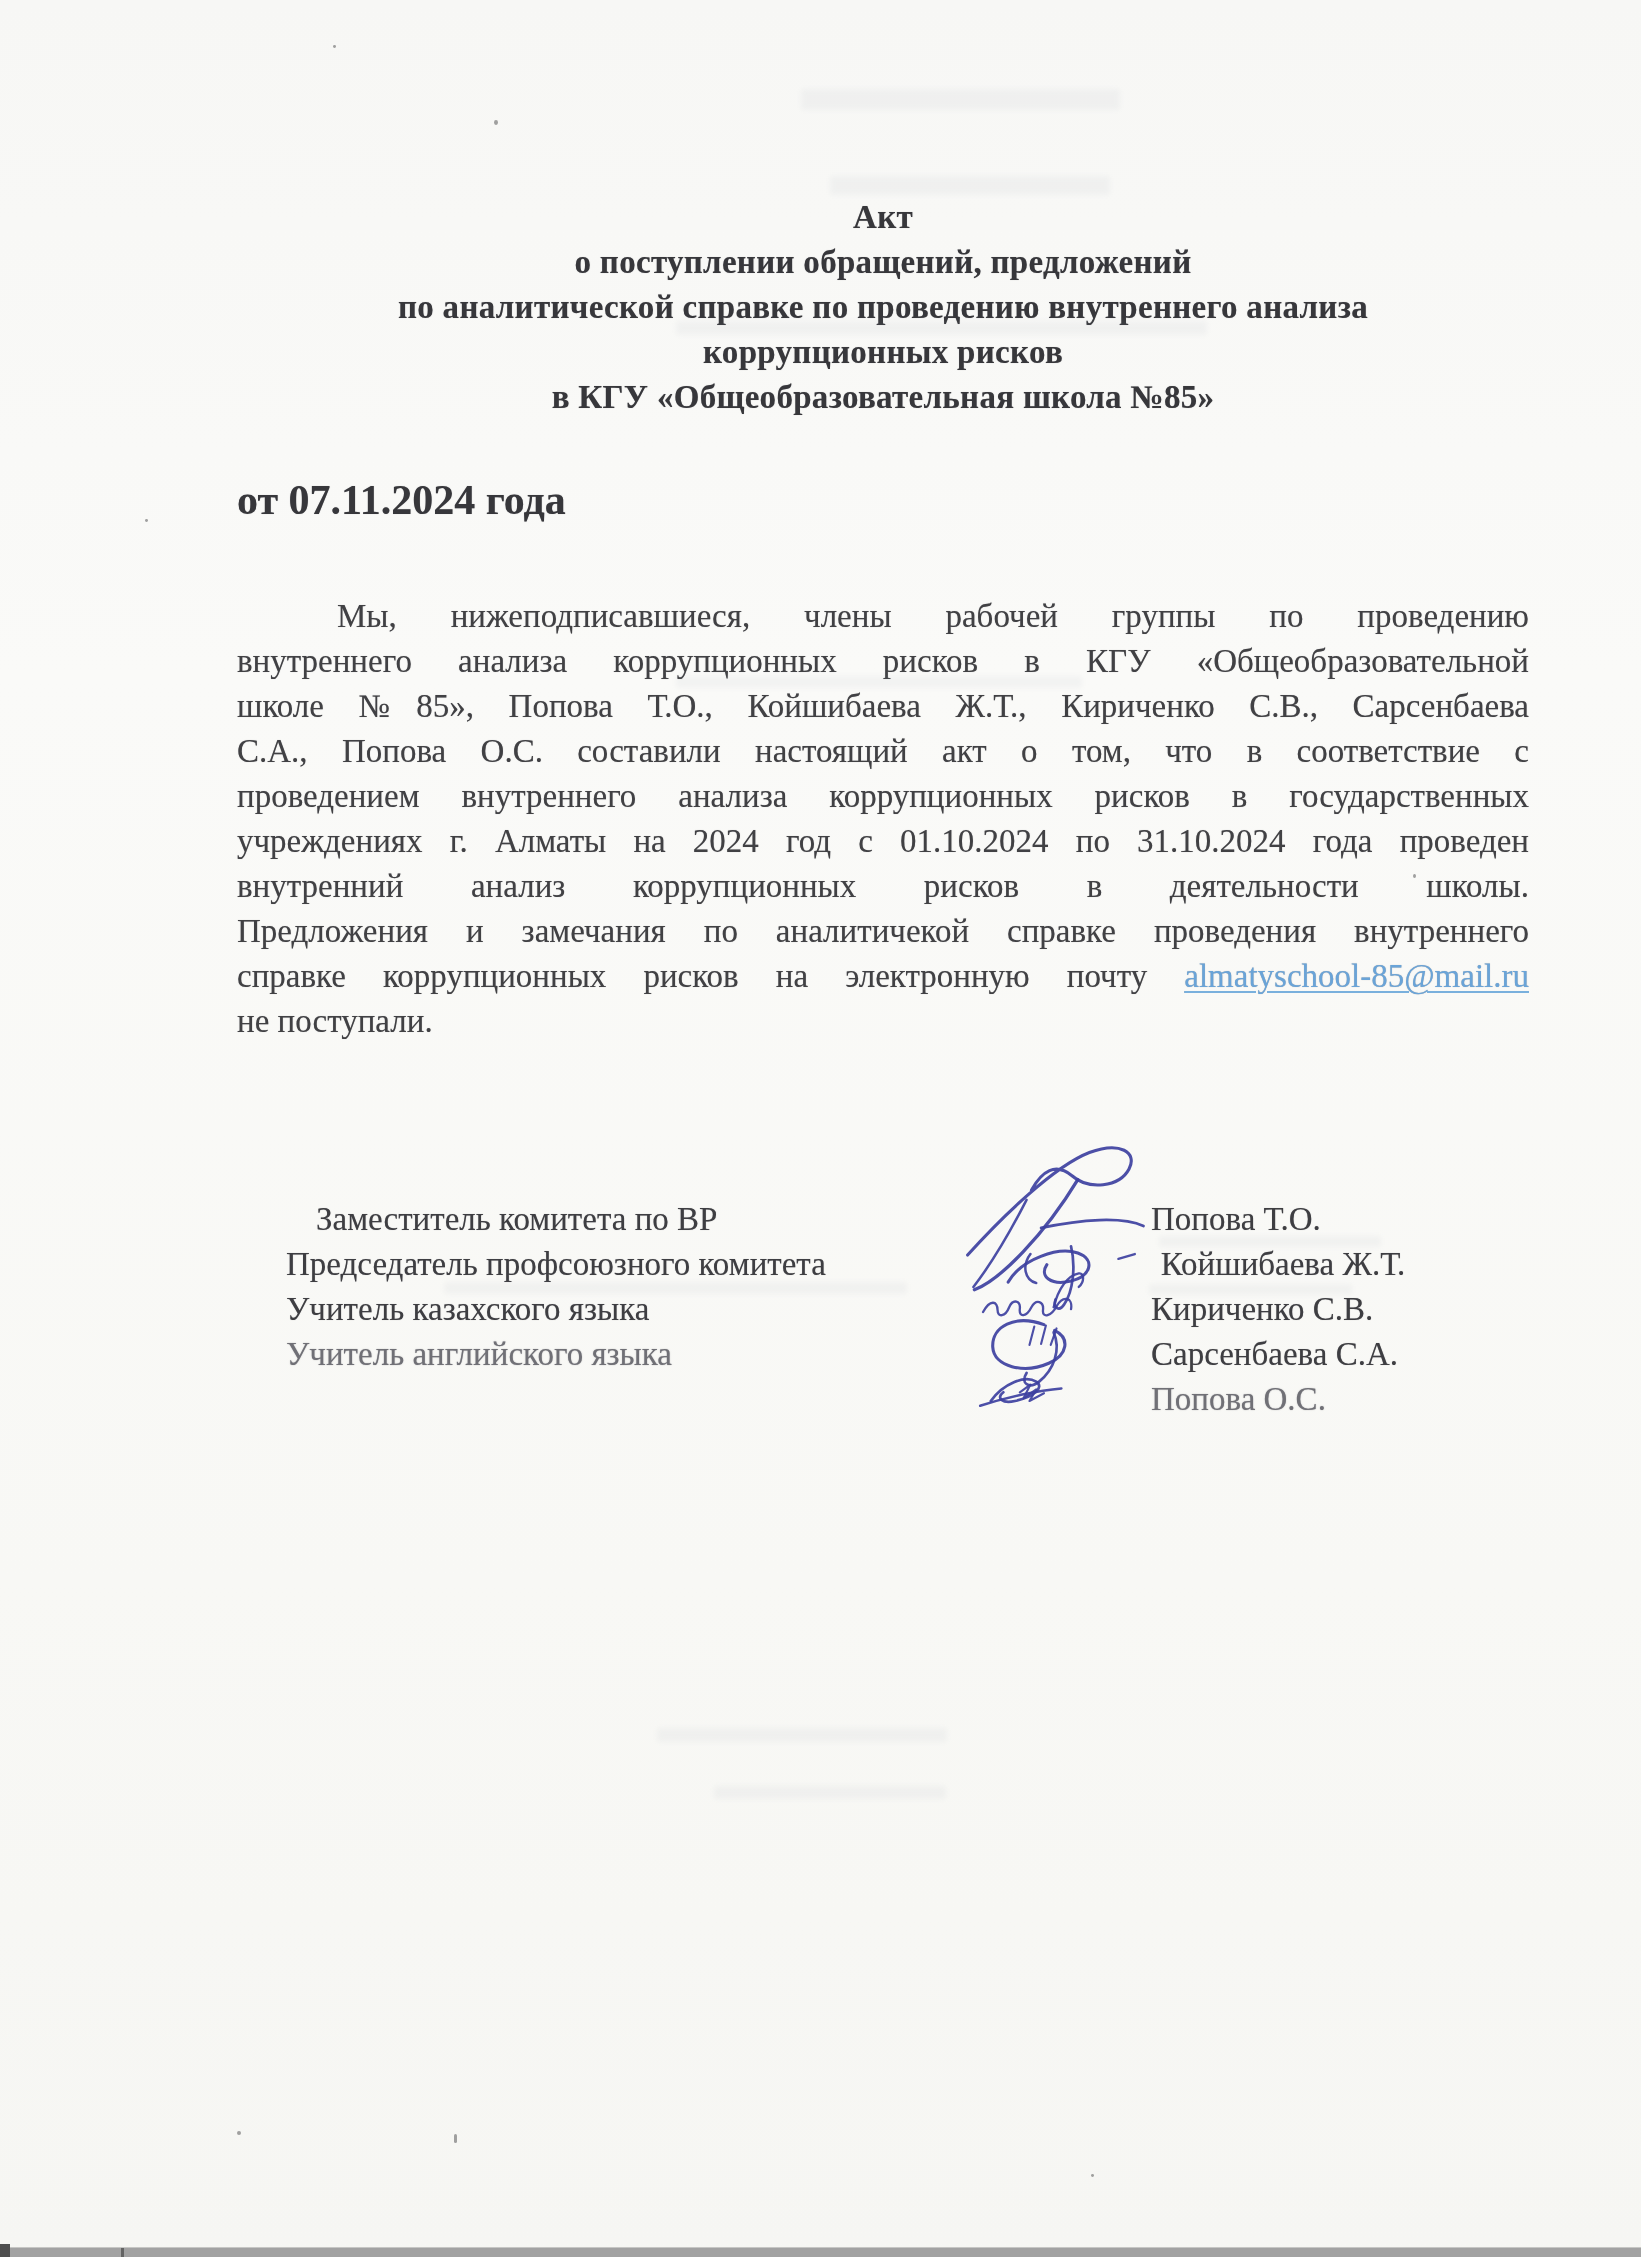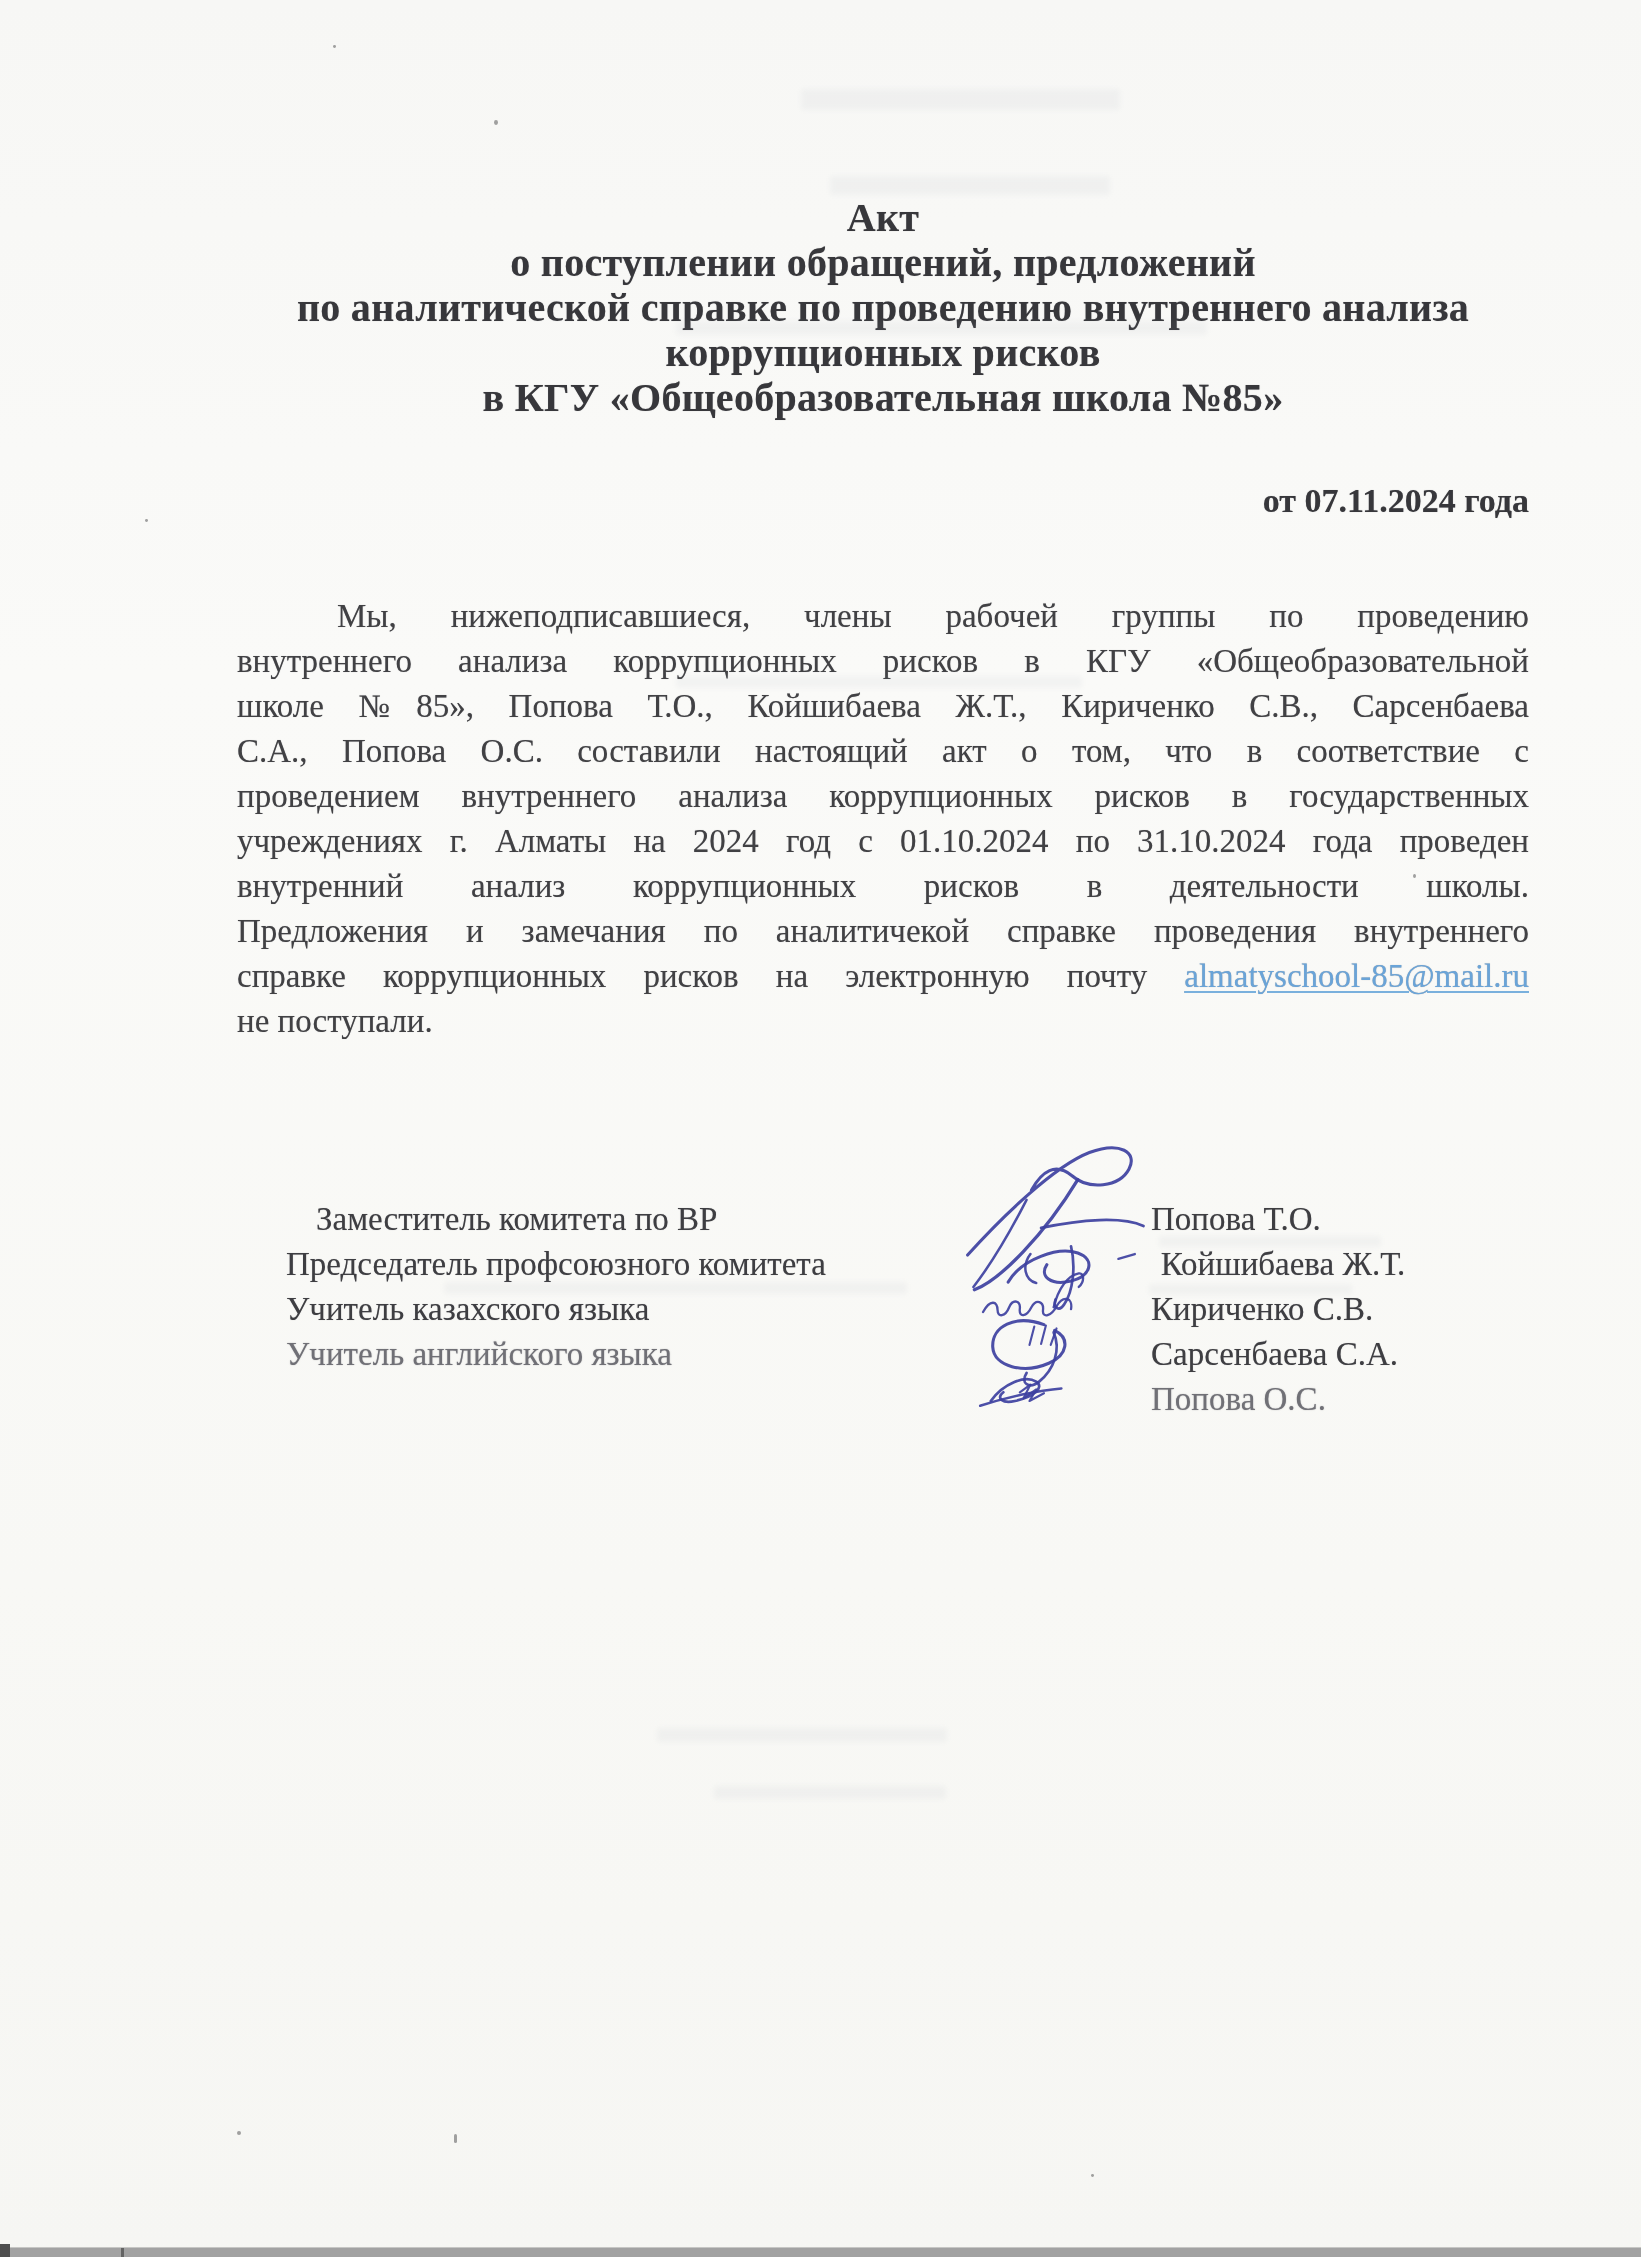--- a/index.html
+++ b/index.html
@@ -9,27 +9,27 @@
     margin:0 auto;
     background:linear-gradient(180deg,#f7f7f5 0%,#fafaf8 30%,#f8f8f5 70%,#f6f6f3 100%);
     overflow:hidden;
     font-family:"Liberation Serif", serif;
     color:#3f3f42;
     text-shadow:0 0 0.8px rgba(64,64,70,.45);
   }
   .title-block {
     position:absolute; left:237px; top:195px; width:1292px;
     text-align:center; font-weight:bold;
-    font-size:40px; line-height:45px;
+    font-size:33px; line-height:45px;
     color:#37373b; letter-spacing:0.3px;
   }
   .date-line {
     position:absolute; left:237px; top:478px; width:1292px;
-    text-align:right; font-weight:bold;
-    font-size:34px; line-height:45px; color:#37373b;
+    text-align:left; font-weight:bold;
+    font-size:42px; line-height:45px; color:#37373b;
   }
   .body-block {
     position:absolute; left:237px; top:594px; width:1292px;
     font-size:33px; line-height:45px; color:#414144;
   }
   .jline { text-align:justify; text-align-last:justify; }
   .indent { text-indent:100px; }
   .lastline { text-align:left; }
   .email {
     color:#6aa4d8;

